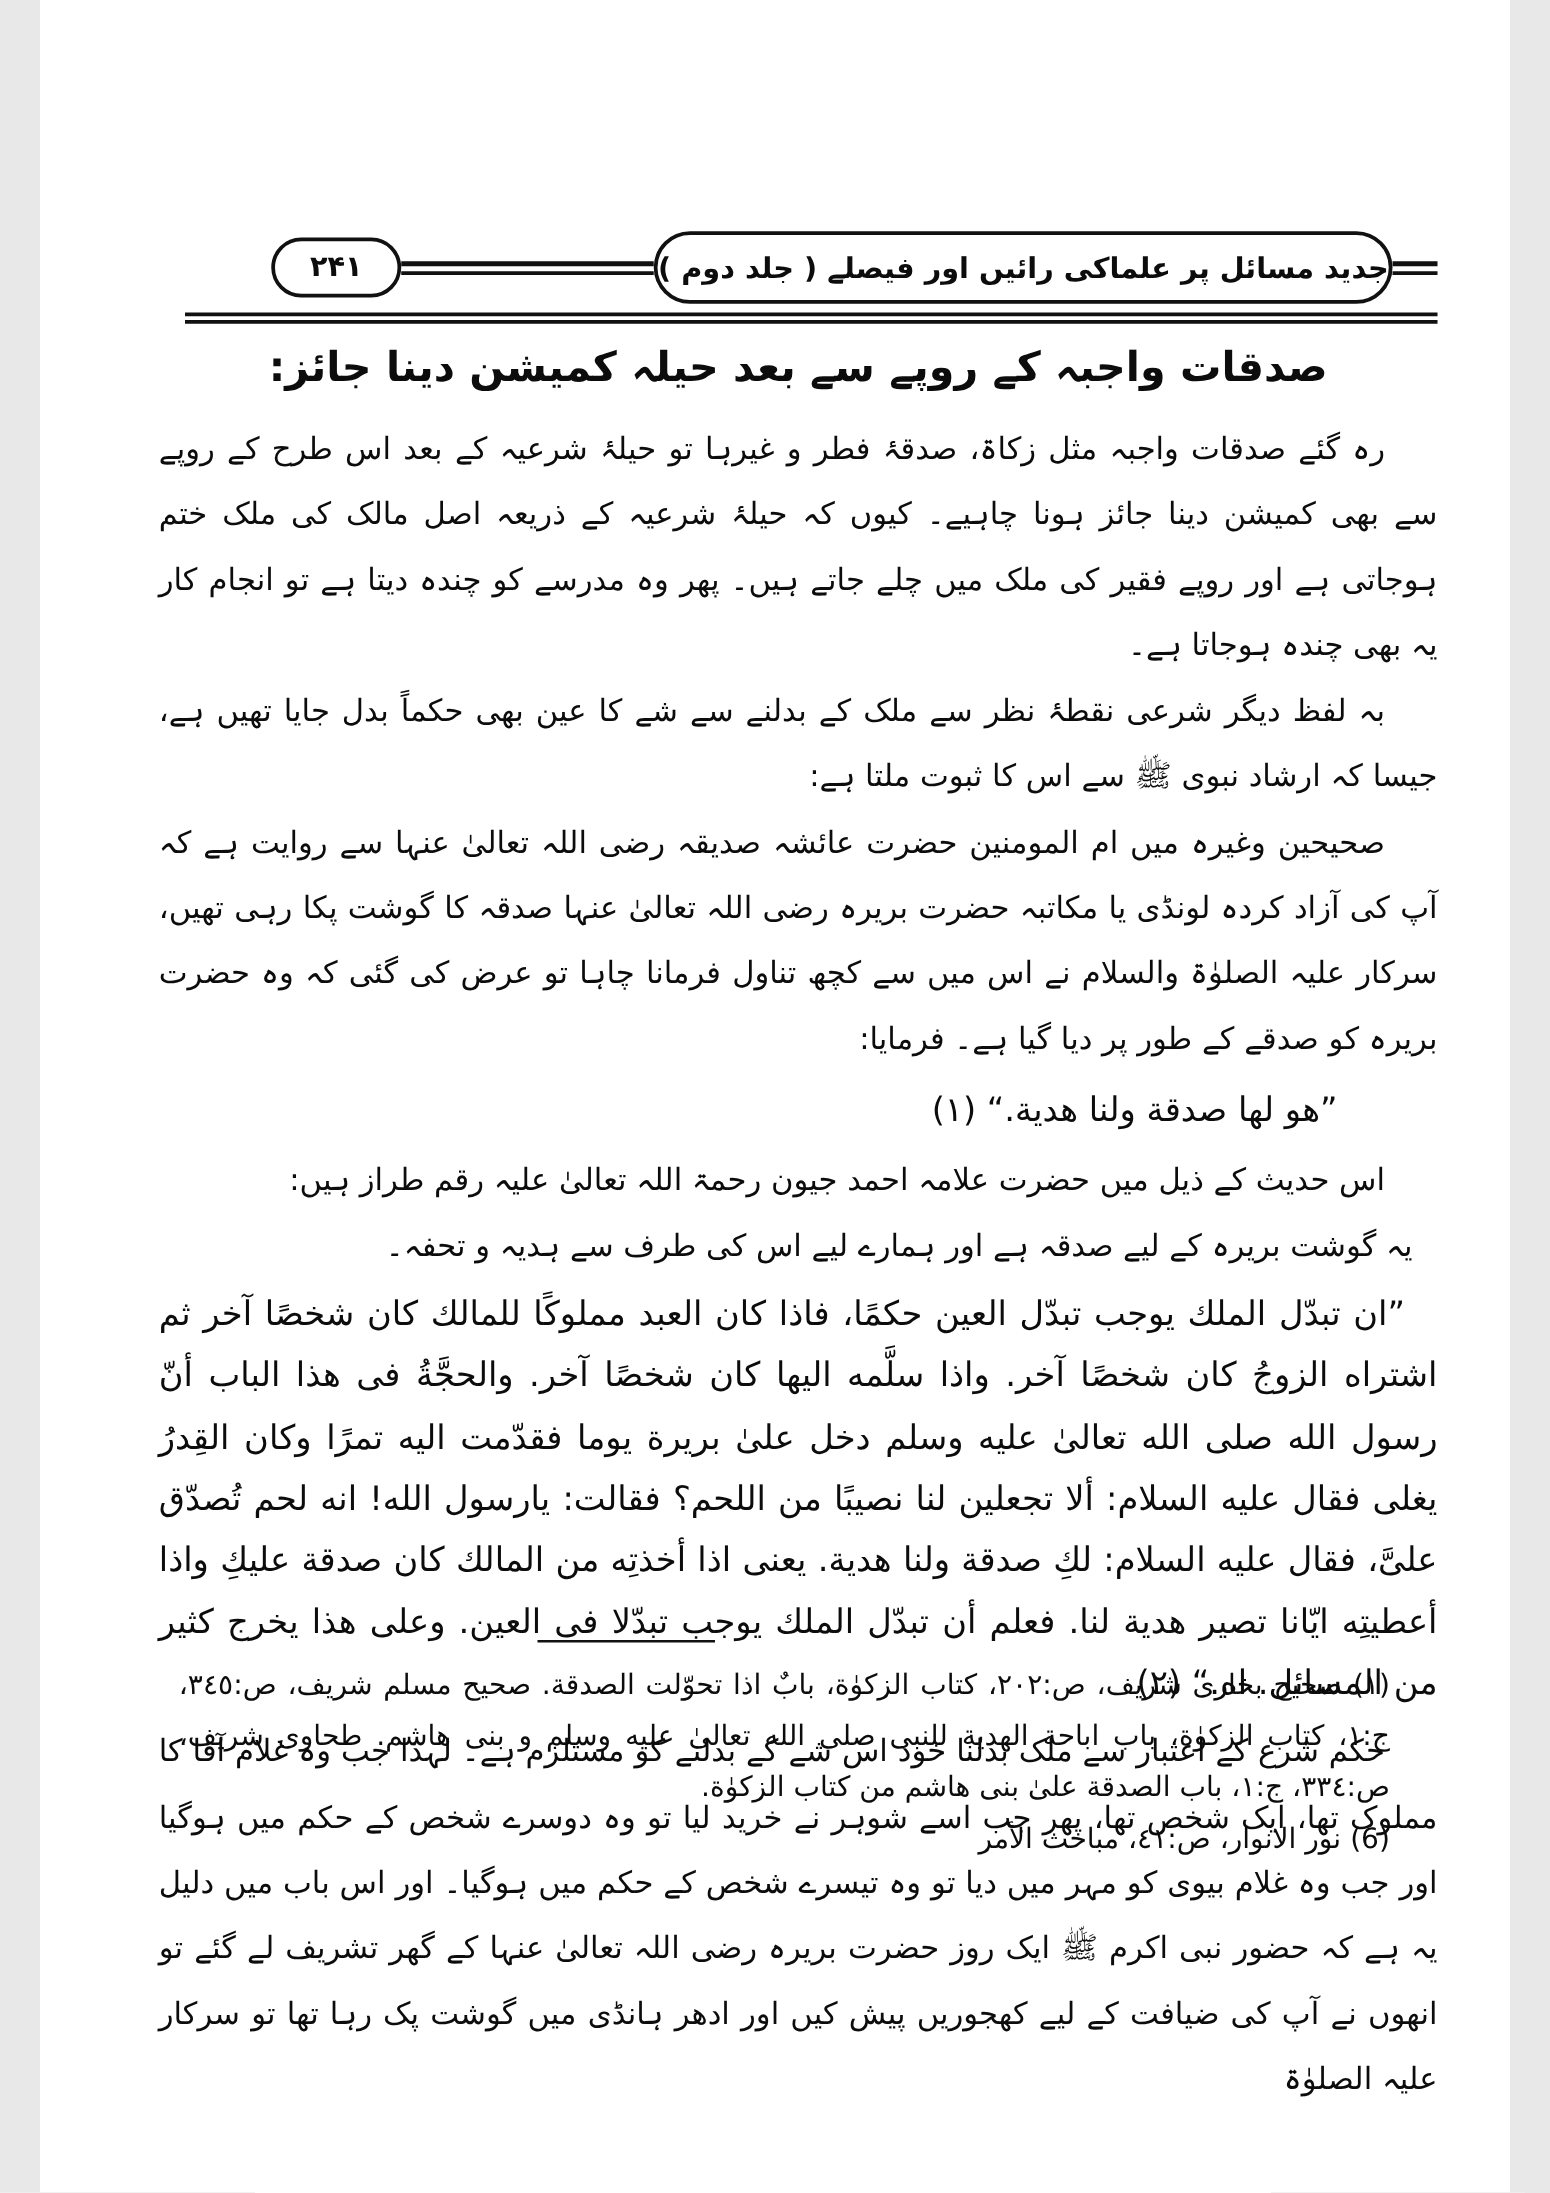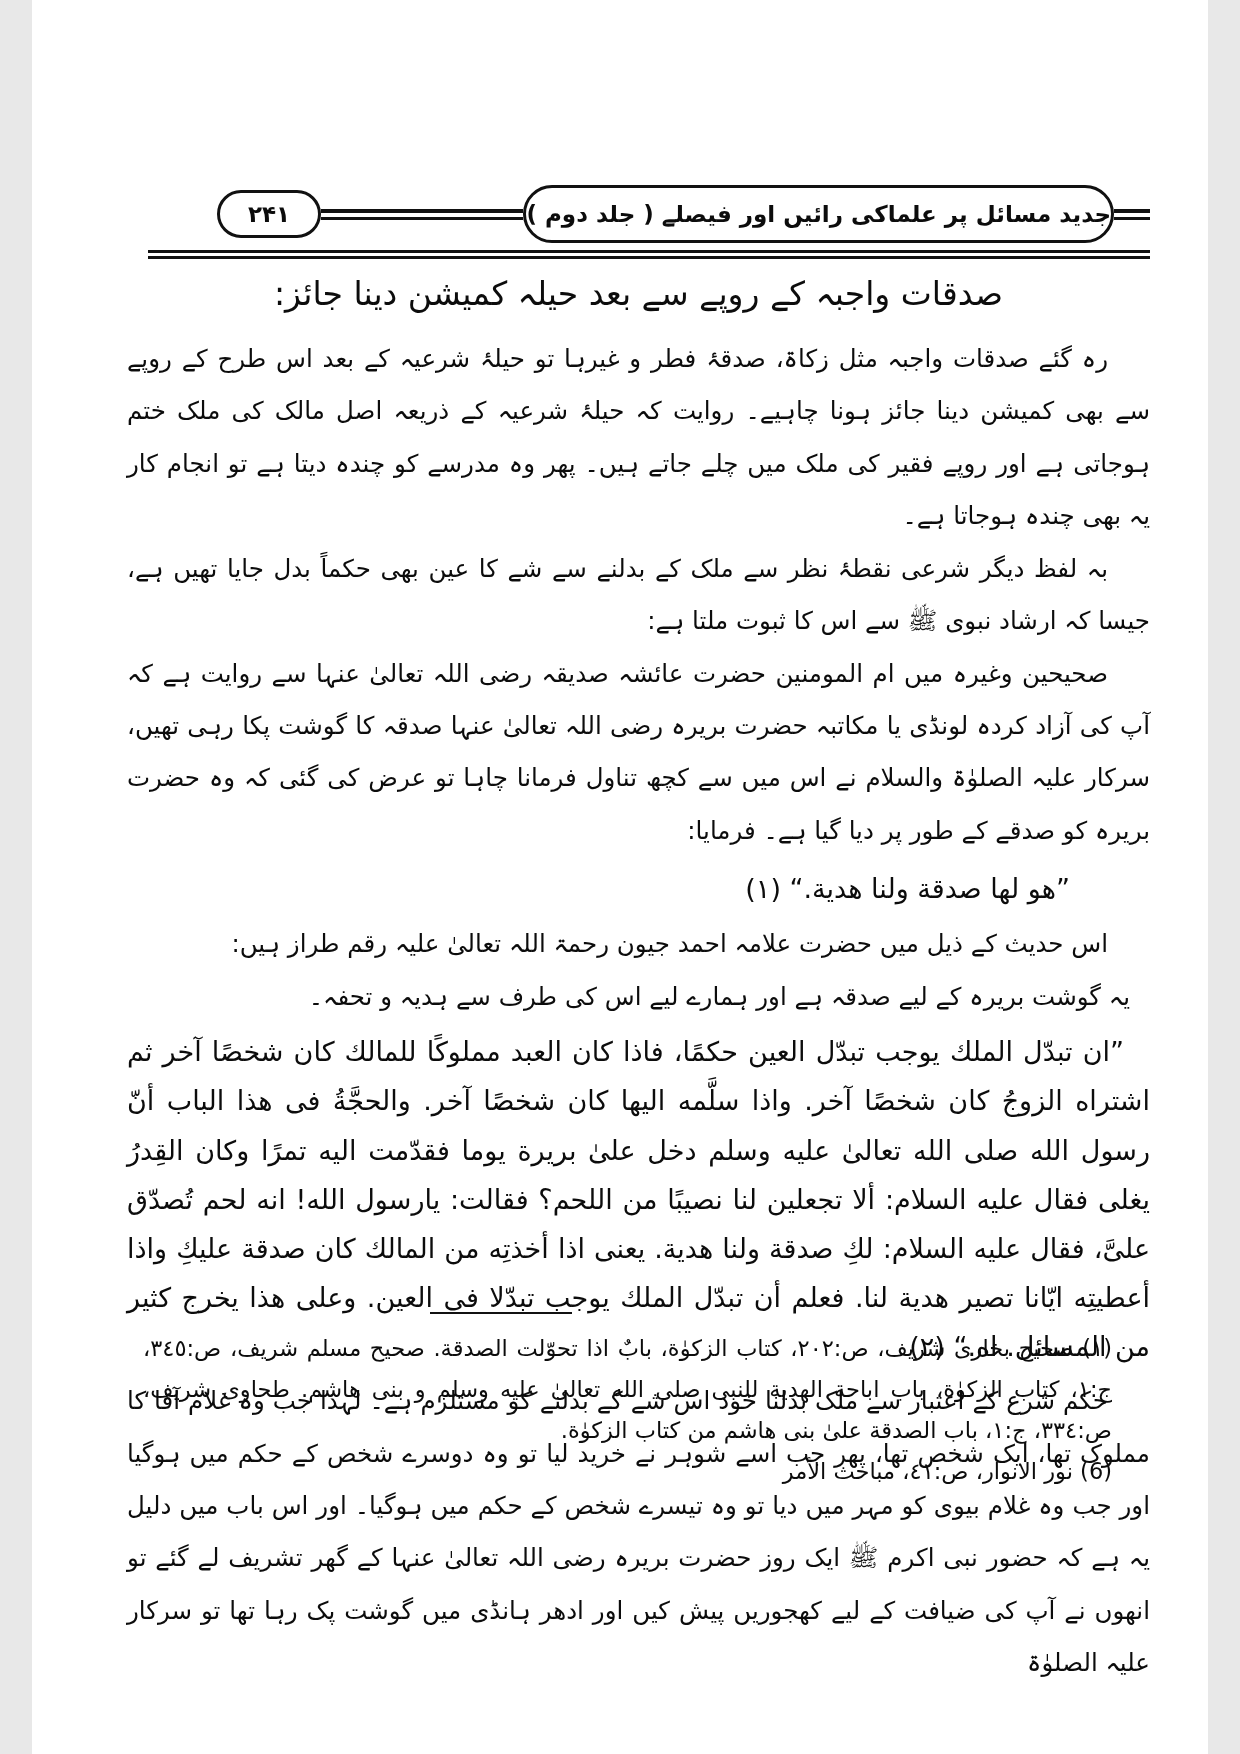--- a/index.html
+++ b/index.html
@@ -40,21 +40,21 @@
     position:absolute; top:250px; left:116px; right:58px;
     height:9px; border-top:3px solid #111; border-bottom:3px solid #111;
   }
   
   .content {
     position:absolute; top:264px; left:95px; right:58px;
     direction:rtl;
   }
   .heading {
     text-align:center;
-    font-size:33px; font-weight:normal;
+    font-size:33px; font-weight:bold;
     margin:10px 0 20px 0;
     letter-spacing:-0.5px;
   }
   .urdu {
     font-size:24.5px; line-height:2.14;
     text-align:justify;
   }
   .indent { text-indent:42px; }
   .small-indent { text-indent:20px; }
   .quote-line {
@@ -97,21 +97,21 @@
       <span>جدید مسائل پر علماکی رائیں اور فیصلے ( جلد دوم )</span>
     </div>
     <div class="connector stub"></div>
   </div>
 
   <div class="double-rule"></div>
 
   <div class="content">
     <h1 class="heading">صدقات واجبہ کے روپے سے بعد حیلہ کمیشن دینا جائز:</h1>
 
-    <p class="urdu indent">رہ گئے صدقات واجبہ مثل زکاۃ، صدقۂ فطر و غیرہا تو حیلۂ شرعیہ کے بعد اس طرح کے روپے سے بھی کمیشن دینا جائز ہونا چاہیے۔ روایت کہ حیلۂ شرعیہ کے ذریعہ اصل مالک کی ملک ختم ہوجاتی ہے اور روپے فقیر کی ملک میں چلے جاتے ہیں۔ پھر وہ مدرسے کو چندہ دیتا ہے تو انجام کار یہ بھی چندہ ہوجاتا ہے۔</p>
+    <p class="urdu indent">رہ گئے صدقات واجبہ مثل زکاۃ، صدقۂ فطر و غیرہا تو حیلۂ شرعیہ کے بعد اس طرح کے روپے سے بھی کمیشن دینا جائز ہونا چاہیے۔ کیوں کہ حیلۂ شرعیہ کے ذریعہ اصل مالک کی ملک ختم ہوجاتی ہے اور روپے فقیر کی ملک میں چلے جاتے ہیں۔ پھر وہ مدرسے کو چندہ دیتا ہے تو انجام کار یہ بھی چندہ ہوجاتا ہے۔</p>
     <p class="urdu indent">بہ لفظ دیگر شرعی نقطۂ نظر سے ملک کے بدلنے سے شے کا عین بھی حکماً بدل جایا تھیں ہے، جیسا کہ ارشاد نبوی ﷺ سے اس کا ثبوت ملتا ہے:</p>
     <p class="urdu indent">صحیحین وغیرہ میں ام المومنین حضرت عائشہ صدیقہ رضی اللہ تعالیٰ عنہا سے روایت ہے کہ آپ کی آزاد کردہ لونڈی یا مکاتبہ حضرت بریرہ رضی اللہ تعالیٰ عنہا صدقہ کا گوشت پکا رہی تھیں، سرکار علیہ الصلوٰۃ والسلام نے اس میں سے کچھ تناول فرمانا چاہا تو عرض کی گئی کہ وہ حضرت بریرہ کو صدقے کے طور پر دیا گیا ہے۔ فرمایا:</p>
 
     <p class="quote-line">”هو لها صدقة ولنا هدية.“ (١)</p>
 
     <p class="urdu indent">اس حدیث کے ذیل میں حضرت علامہ احمد جیون رحمۃ اللہ تعالیٰ علیہ رقم طراز ہیں:</p>
     <p class="urdu small-indent">یہ گوشت بریرہ کے لیے صدقہ ہے اور ہمارے لیے اس کی طرف سے ہدیہ و تحفہ۔</p>
 
     <p class="arabic-block">”ان تبدّل الملك يوجب تبدّل العين حكمًا، فاذا كان العبد مملوكًا للمالك كان شخصًا آخر ثم اشتراه الزوجُ كان شخصًا آخر. واذا سلَّمه اليها كان شخصًا آخر. والحجَّةُ فى هذا الباب أنّ رسول الله صلى الله تعالىٰ عليه وسلم دخل علىٰ بريرة يوما فقدّمت اليه تمرًا وكان القِدرُ يغلى فقال عليه السلام: ألا تجعلين لنا نصيبًا من اللحم؟ فقالت: يارسول الله! انه لحم تُصدّق علىَّ، فقال عليه السلام: لكِ صدقة ولنا هدية. يعنى اذا أخذتِه من المالك كان صدقة عليكِ واذا أعطيتِه ايّانا تصير هدية لنا. فعلم أن تبدّل الملك يوجب تبدّلا فى العين. وعلى هذا يخرج كثير من المسائل. اه.“ (٢)</p>
 

